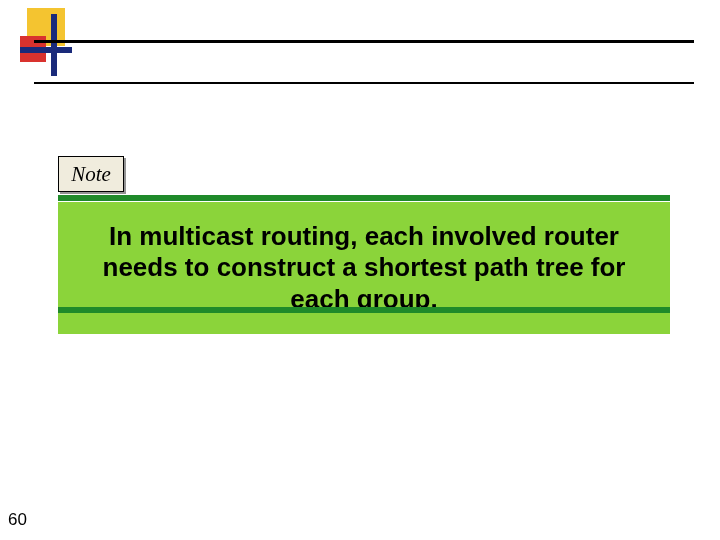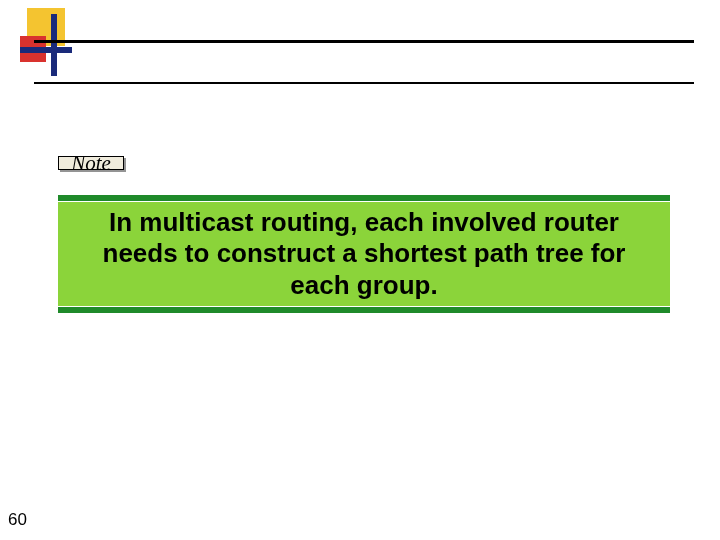--- a/index.html
+++ b/index.html
@@ -64,21 +64,21 @@
     top: 82px;
     width: 660px;
     height: 2px;
     background: #000;
   }
   .note-box {
     position: absolute;
     left: 58px;
     top: 156px;
     width: 66px;
-    height: 14px;
+    height: 36px;
     background: #f0ecdd;
     border: 1.5px solid #000;
     box-shadow: 2px 2px 0 rgba(60,60,60,0.55);
     display: flex;
     align-items: center;
     justify-content: center;
   }
   .note-label {
     font-family: "Times New Roman", Times, serif;
     font-style: italic;
@@ -91,21 +91,21 @@
     top: 195px;
     width: 612px;
     height: 6px;
     background: #1f8a2a;
   }
   .band {
     position: absolute;
     left: 58px;
     top: 202px;
     width: 612px;
-    height: 104px;
+    height: 132px;
     background: #8bd43a;
     display: flex;
     align-items: center;
     justify-content: center;
     text-align: center;
     padding: 6px 18px;
   }
   .band-text {
     color: #000;
     font-size: 26px;

